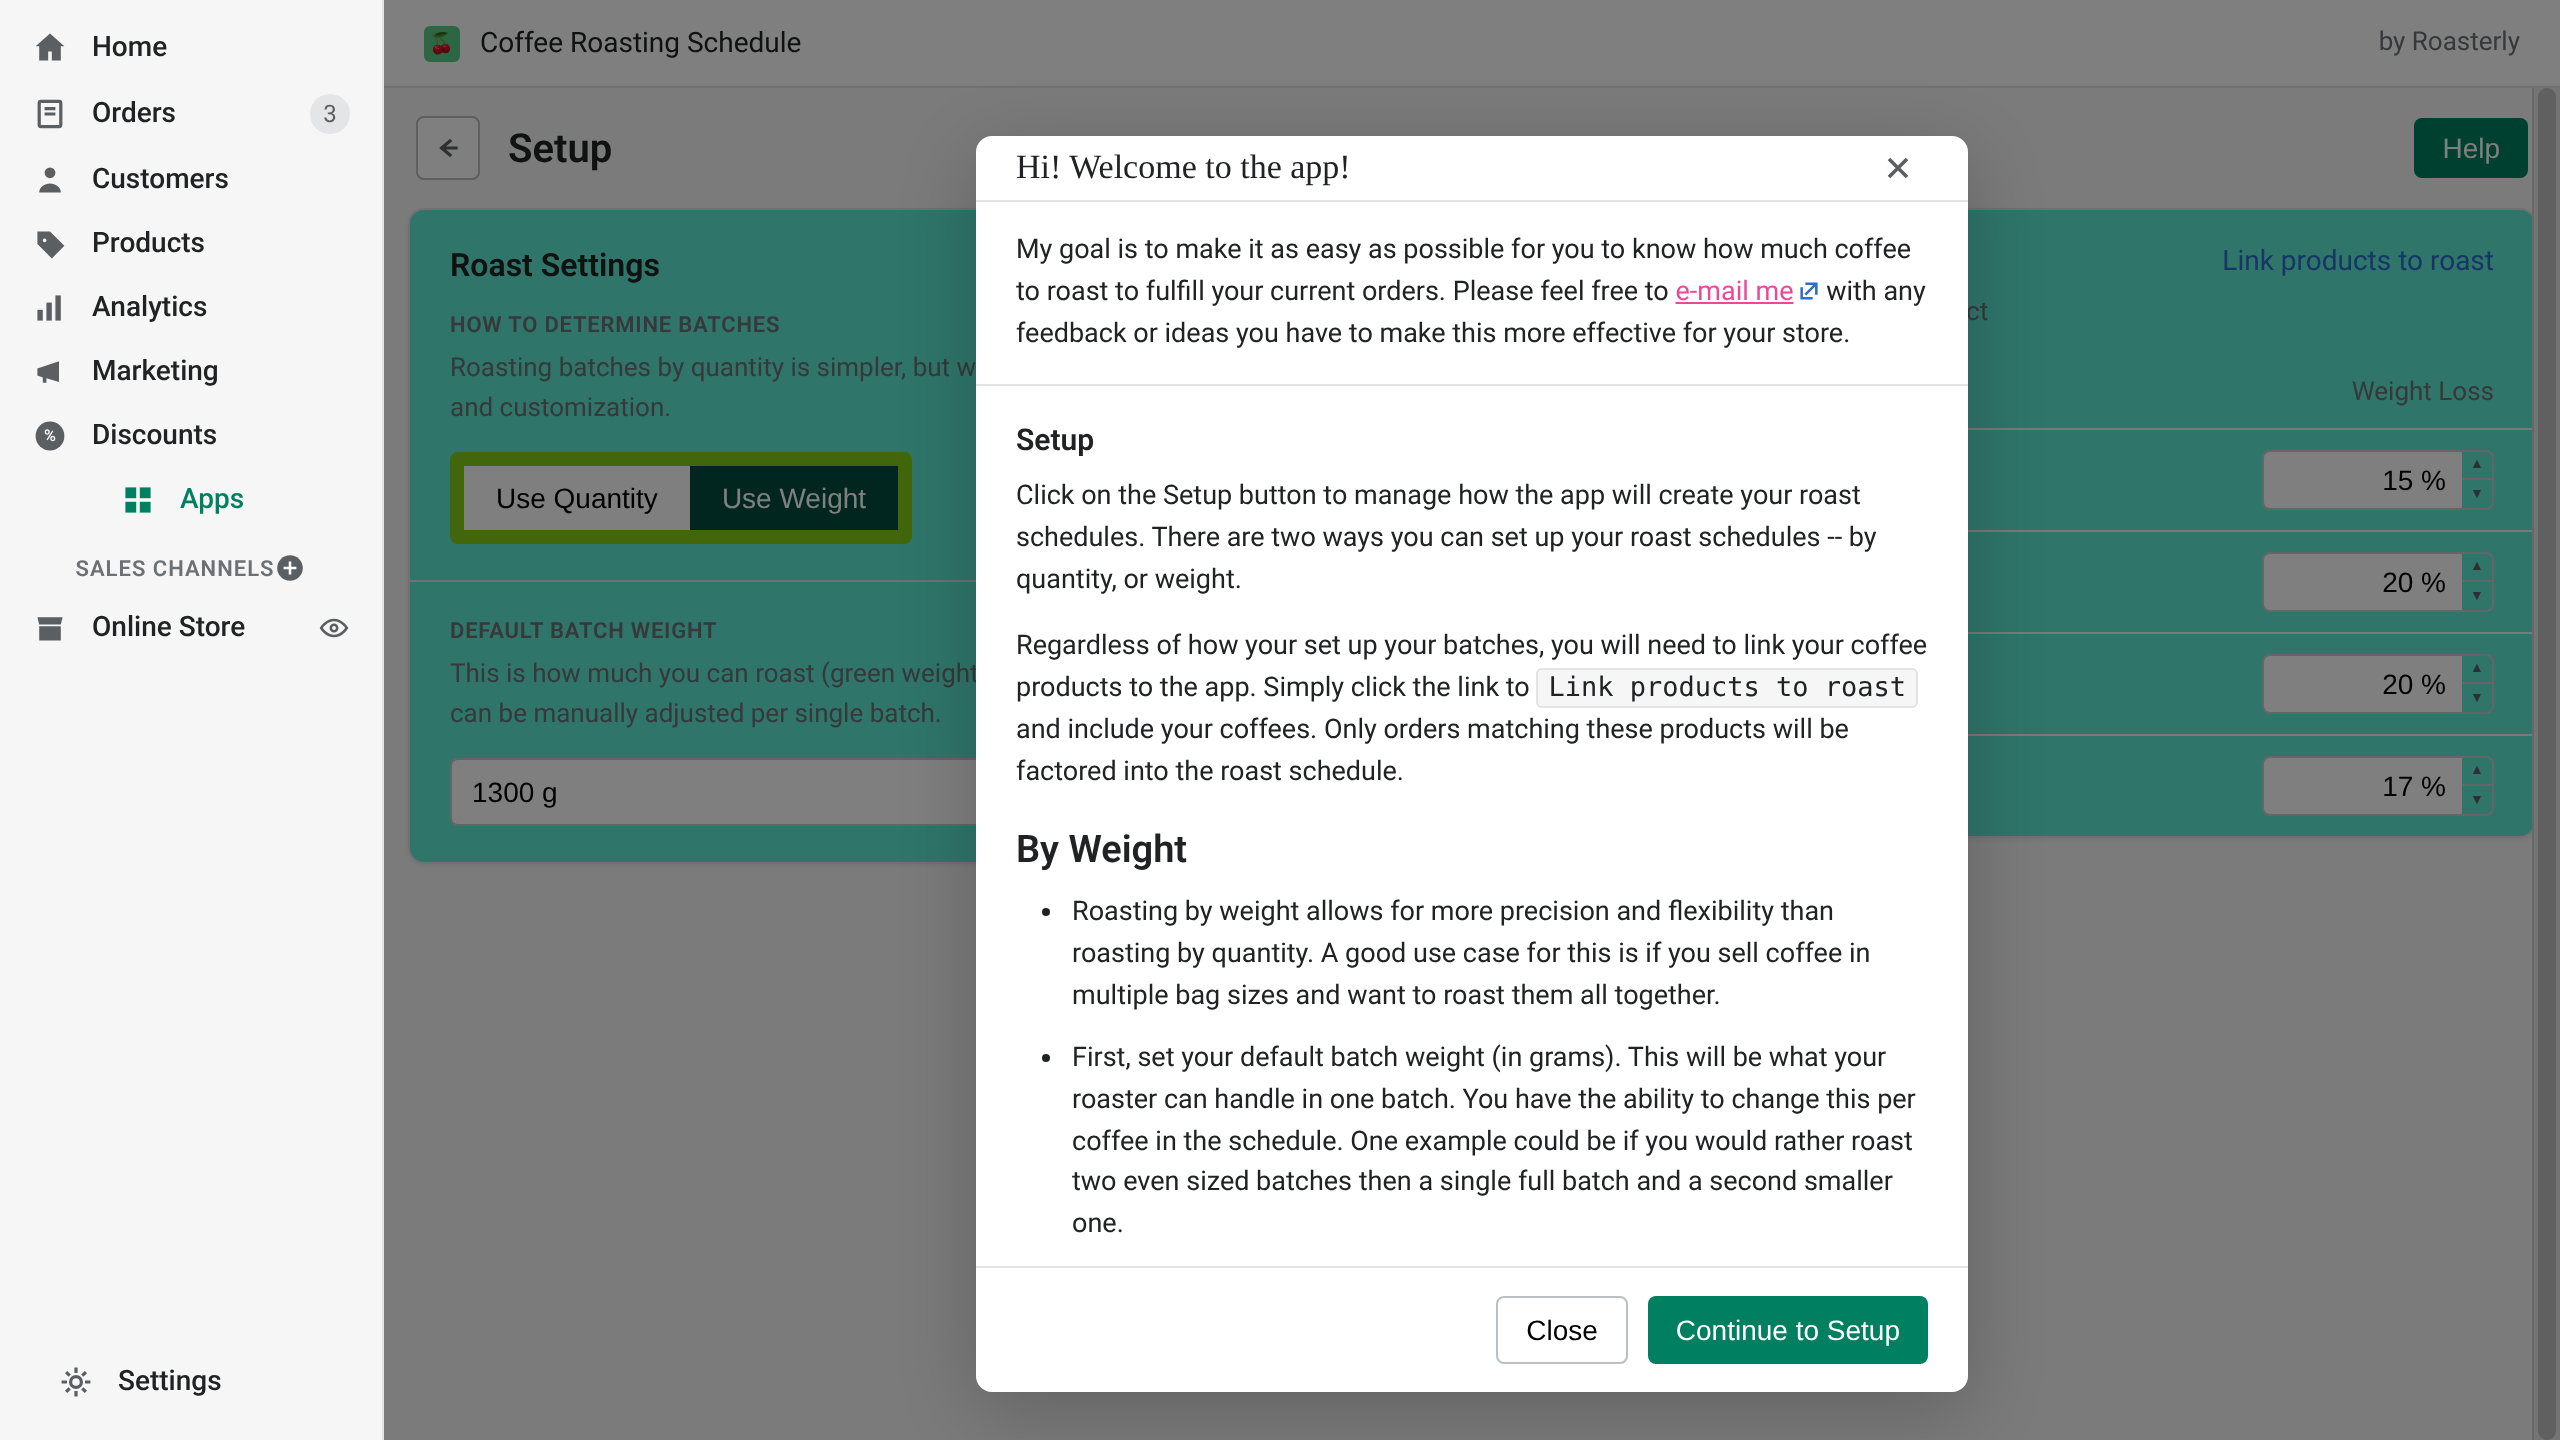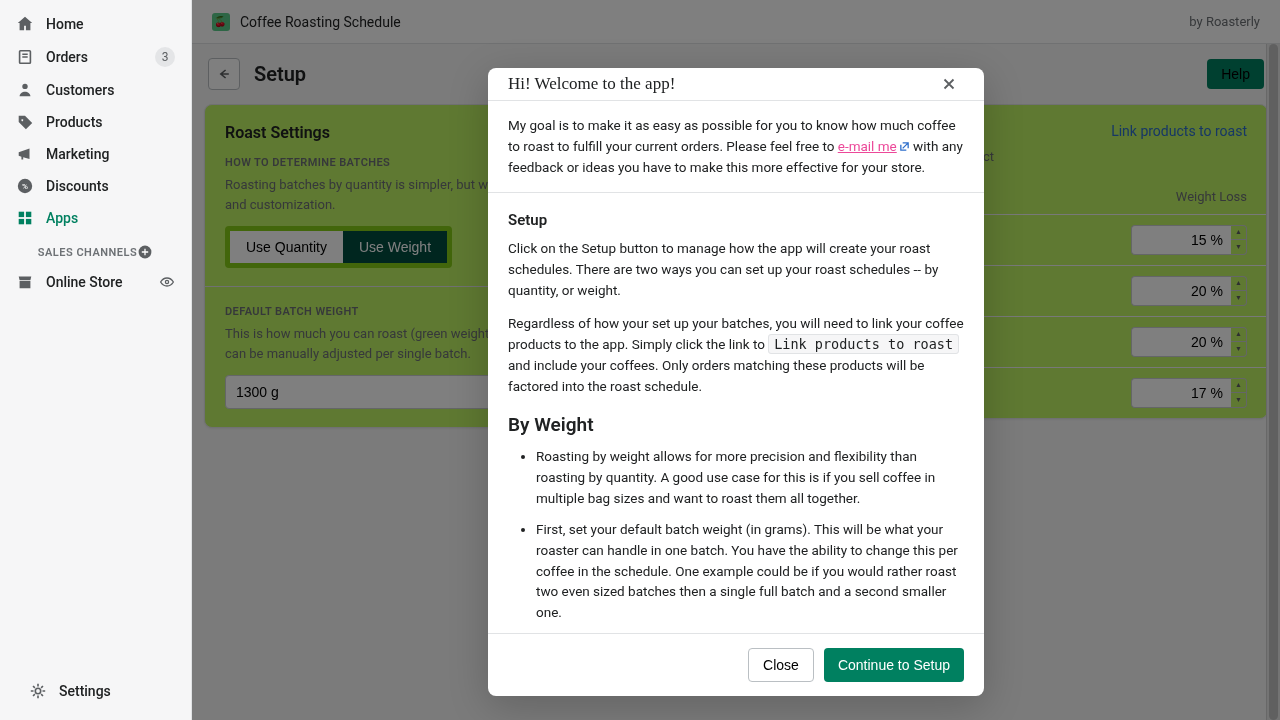--- a/index.html
+++ b/index.html
@@ -1,43 +1,43 @@
 <!DOCTYPE html>
 <html><head>
 <meta charset="utf-8">
 <style>
 * { box-sizing: border-box; margin: 0; padding: 0; }
 body { font-family: -apple-system, BlinkMacSystemFont, "Segoe UI", Roboto, sans-serif; font-size: 14px; color: #202223; background: #f6f6f7; width: 1280px; height: 720px; overflow: hidden; position: relative; }
 .layout { display: flex; height: 100%; }
 .sidebar { width: 192px; background: #f6f6f7; border-right: 1px solid #e1e3e5; display: flex; flex-direction: column; padding-top: 8px; }
 .nav-item { display: flex; align-items: center; gap: 12px; padding: 7px 16px; cursor: pointer; font-weight: 500; color: #202223; }
-.nav-item.active { color: #008060; }
+.nav-item.active { color: #008060; margin-left: 44px; }
 .nav-item .nicon { width: 18px; height: 18px; display: flex; align-items: center; justify-content: center; }
 .nav-item .badge { margin-left: auto; background: #e4e5e7; border-radius: 10px; font-size: 12px; min-width: 20px; height: 20px; display: flex; align-items: center; justify-content: center; padding: 0 6px; color: #5c5f62; font-weight: 400; }
 .sales-ch { display: flex; align-items: center; justify-content: center; padding: 10px 16px 6px; font-size: 11px; color: #6d7175; font-weight: 600; letter-spacing: 0.5px; }
 .settings-row { margin-top: auto; padding: 7px 29px 20px; display: flex; align-items: center; gap: 12px; font-weight: 500; cursor: pointer; }
 .content { flex: 1; display: flex; flex-direction: column; background: #f6f6f7; position: relative; }
 .topbar { height: 44px; display: flex; align-items: center; padding: 0 20px; background: #fff; border-bottom: 1px solid #e1e3e5; }
 .app-icon { width: 18px; height: 18px; background: #5bcc8a; border-radius: 3px; margin-right: 10px; display: flex; align-items: center; justify-content: center; font-size: 10px; }
 .by { margin-left: auto; color: #6d7175; font-size: 13px; }
 .page { flex: 1; overflow: auto; padding: 0; position: relative; }
 .page-inner { padding: 14px 12px 20px; }
 .page-head { display: flex; align-items: center; gap: 14px; margin-bottom: 14px; padding: 0 4px; }
 .back-btn { width: 32px; height: 32px; border: 1px solid #babfc3; border-radius: 4px; background: #fff; display: flex; align-items: center; justify-content: center; cursor: pointer; }
 .page-title { font-size: 20px; font-weight: 600; }
-.help-btn { margin-left: auto; background: #008060; color: #000000; border: none; border-radius: 4px; padding: 7px 14px; cursor: pointer; font-size: 14px; }
+.help-btn { margin-left: auto; background: #008060; color: #ffffff; border: none; border-radius: 4px; padding: 7px 14px; cursor: pointer; font-size: 14px; }
 .columns { display: flex; gap: 20px; align-items: flex-start; }
-.card { background: #bef264; border: 1px solid #e1e3e5; border-radius: 8px; box-shadow: 0 1px 2px rgba(0,0,0,0.05); }
+.card { background: #5eead4; border: 1px solid #e1e3e5; border-radius: 8px; box-shadow: 0 1px 2px rgba(0,0,0,0.05); }
 .left-card { flex: 0 0 500px; }
 .right-card { flex: 1; }
 .card-pad { padding: 18px 20px; }
 .card-head { font-size: 16px; font-weight: 600; margin-bottom: 14px; }
 .subhead { font-size: 11px; font-weight: 600; color: #6d7175; letter-spacing: 0.4px; margin-bottom: 6px; }
 .desc { font-size: 13px; color: #6d7175; line-height: 1.5; margin-bottom: 12px; }
-.seg { display: inline-flex; border: 5px solid #84cc16; border-radius: 4px; overflow: hidden; }
+.seg { display: inline-flex; border: 7px solid #84cc16; border-radius: 4px; overflow: hidden; }
 .seg button { border: none; padding: 8px 16px; font-size: 14px; background: #fff; cursor: pointer; }
 .seg button.on { background: #004c3f; color: #fff; }
 .divider { border-top: 1px solid #e1e3e5; }
 .weight-input { width: 100%; border: 1px solid #c9cccf; border-radius: 4px; padding: 8px 10px; font-size: 14px; text-align: left; }
 .right-head { display: flex; justify-content: space-between; align-items: center; padding: 18px 20px 8px; }
 .link-prod { color: #2c6ecb; font-size: 14px; text-decoration: none; }
 .right-desc { padding: 0 20px 12px; font-size: 13px; color: #6d7175; line-height: 1.5; }
 .wt-head { display: flex; justify-content: flex-end; padding: 10px 20px; font-size: 13px; color: #6d7175; }
 .wt-row { display: flex; justify-content: flex-end; align-items: center; padding: 10px 20px; border-top: 1px solid #f1f2f3; }
 .wt-input { width: 100px; border: 1px solid #c9cccf; border-radius: 4px; padding: 6px 8px; text-align: right; font-size: 14px; }
@@ -104,20 +104,30 @@
       <span class="nicon">
           <svg width="18" height="18" viewBox="0 0 20 20" fill="#5c5f62">
             <path d="M3 3h7l8 8-7 7-8-8z M7 7 a1 1 0 1 0 0.01 0"></path>
           </svg>
         </span>
       <span>Products</span>
     </div>
     <div class="nav-item">
       <span class="nicon">
           <svg width="18" height="18" viewBox="0 0 20 20" fill="#5c5f62">
+            <rect x="3" y="11" width="3" height="6"></rect>
+            <rect x="8" y="7" width="3" height="10"></rect>
+            <rect x="13" y="3" width="3" height="14"></rect>
+          </svg>
+        </span>
+      <span>Analytics</span>
+    </div>
+    <div class="nav-item">
+      <span class="nicon">
+          <svg width="18" height="18" viewBox="0 0 20 20" fill="#5c5f62">
             <path d="M3 8v4l3 1v3h2v-2.5l7 2V4z"></path>
           </svg>
         </span>
       <span>Marketing</span>
     </div>
     <div class="nav-item">
       <span class="nicon">
           <svg width="18" height="18" viewBox="0 0 20 20" fill="#5c5f62">
             <circle cx="10" cy="10" r="8"></circle>
             <text x="10" y="13" font-size="9" fill="#fff" text-anchor="middle">%</text>

